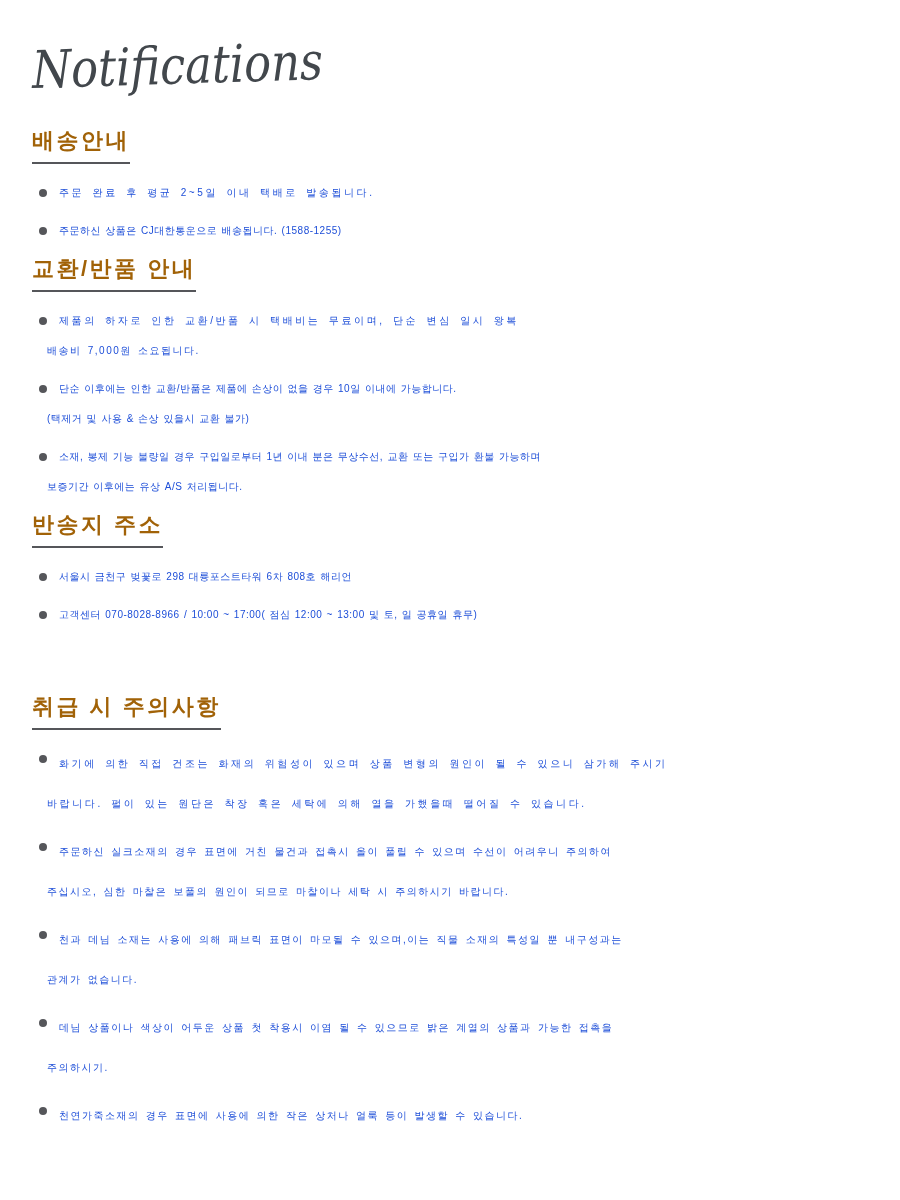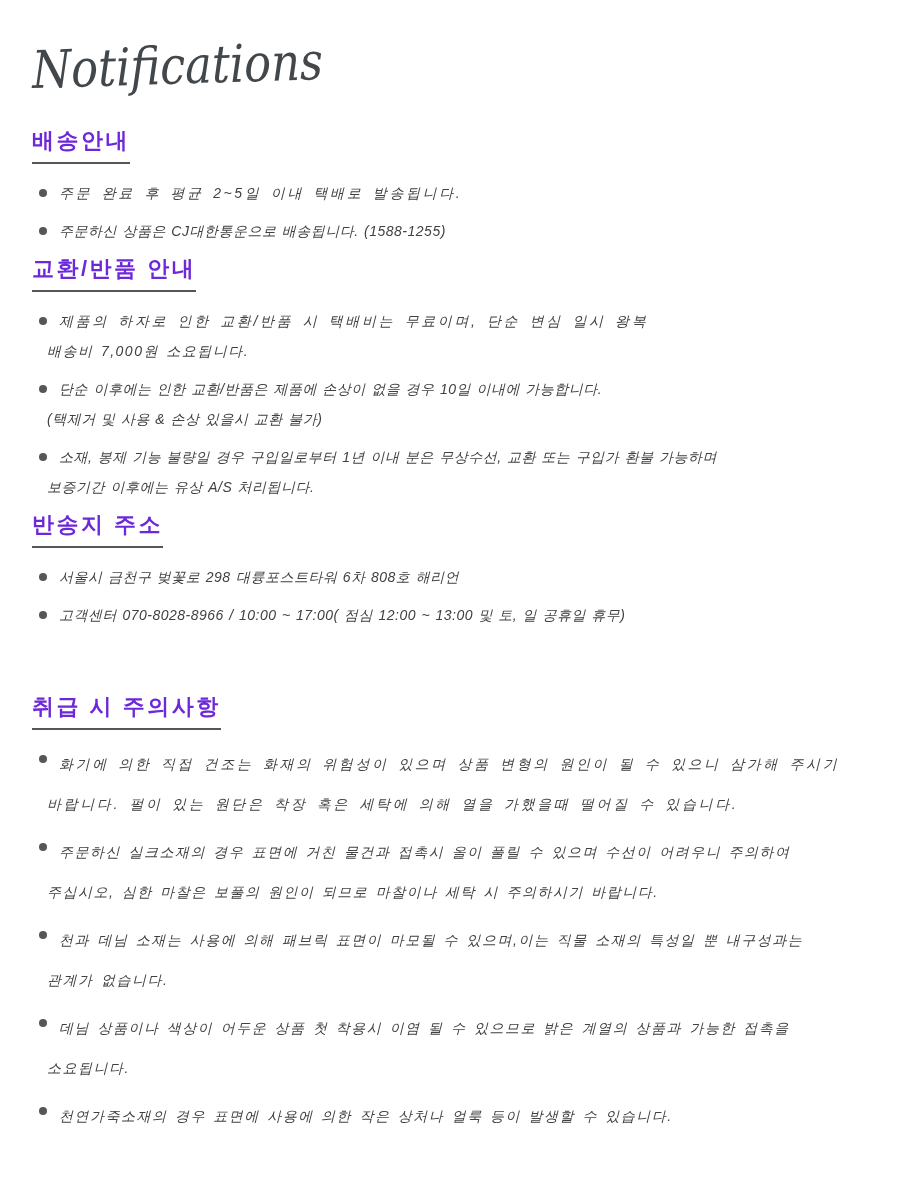--- a/index.html
+++ b/index.html
@@ -40,34 +40,33 @@
     margin-top: 14px;
   }
   .section.last {
     margin-top: 62px;
   }
   .heading {
     display: inline-block;
     margin: 0 0 14px 0;
     font-size: 22px;
     font-weight: 700;
-    color: #6d28d9;
+    color: #a16207;
     letter-spacing: 2.5px;
     padding-bottom: 6px;
     border-bottom: 2px solid #55565a;
   }
   .items { }
   .item {
     margin-bottom: 8px;
   }
   .line {
-    font-size: 14px;
+    font-size: 10px;
     line-height: 30px;
-    color: #404040;
-    font-style: italic;
+    color: #1d4ed8;
   }
   .section.last .line {
     line-height: 40px;
   }
   .line.first {
     position: relative;
     padding-left: 27px;
   }
   .line.first .bullet {
     position: absolute;
@@ -149,21 +148,21 @@
       <div class="item">
         <div class="line first lsB"><span class="bullet"></span><span>주문하신 실크소재의 경우 표면에 거친 물건과 접촉시 올이 풀릴 수 있으며 수선이 어려우니 주의하여</span></div>
         <div class="line cont lsB">주십시오, 심한 마찰은 보풀의 원인이 되므로 마찰이나 세탁 시 주의하시기 바랍니다.</div>
       </div>
       <div class="item">
         <div class="line first lsB"><span class="bullet"></span><span>천과 데님 소재는 사용에 의해 패브릭 표면이 마모될 수 있으며,이는 직물 소재의 특성일 뿐 내구성과는</span></div>
         <div class="line cont lsB">관계가 없습니다.</div>
       </div>
       <div class="item">
         <div class="line first lsB"><span class="bullet"></span><span>데님 상품이나 색상이 어두운 상품 첫 착용시 이염 될 수 있으므로 밝은 계열의 상품과 가능한 접촉을</span></div>
-        <div class="line cont lsB">소요됩니다.</div>
+        <div class="line cont lsB">주의하시기.</div>
       </div>
       <div class="item">
         <div class="line first lsB"><span class="bullet"></span><span>천연가죽소재의 경우 표면에 사용에 의한 작은 상처나 얼룩 등이 발생할 수 있습니다.</span></div>
 
       </div>
     </div>
   </div>
 
 </div>
 

